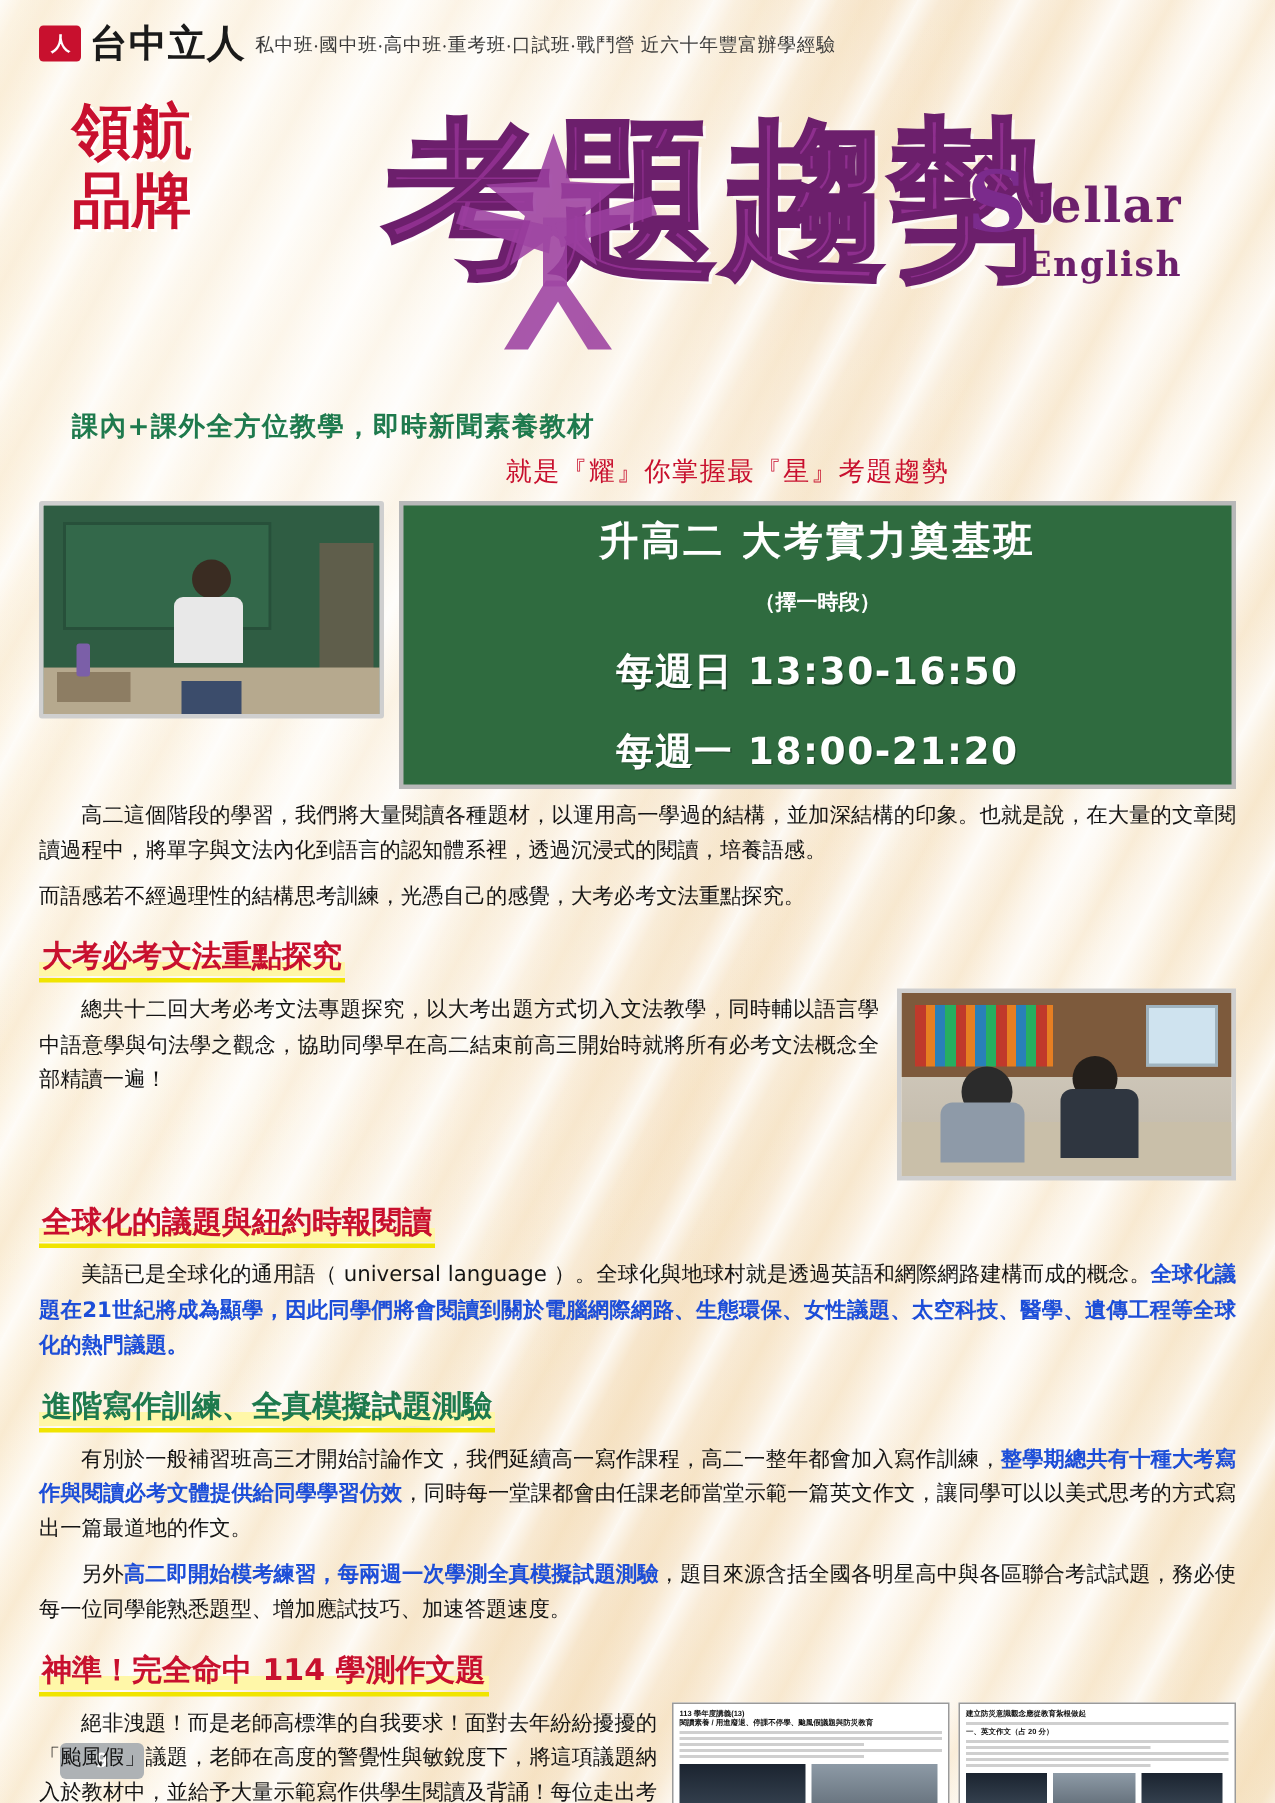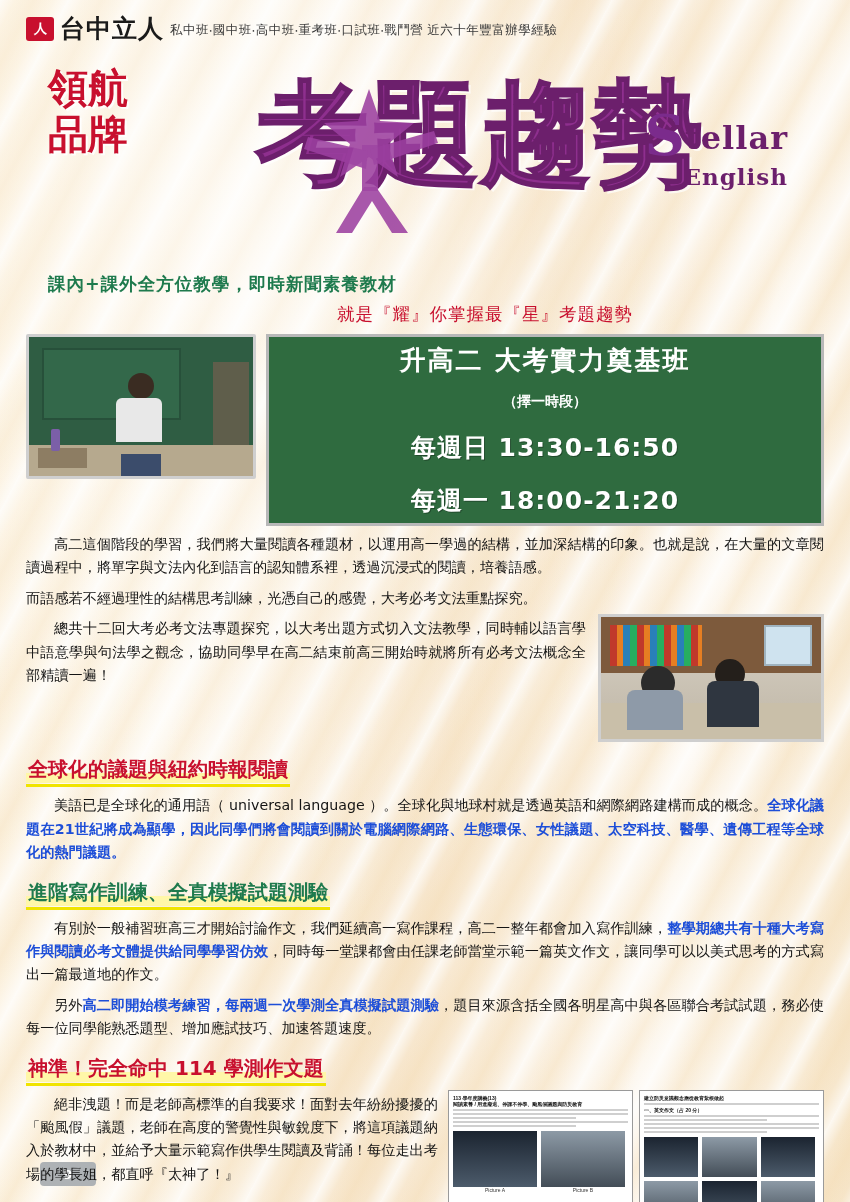--- a/index.html
+++ b/index.html
@@ -258,20 +258,21 @@
         <div class="l2">（擇一時段）</div>
         <div class="l3">每週日 13:30-16:50</div>
         <div class="l4">每週一 18:00-21:20</div>
       </div>
     </div>
 
     <p class="body indent">高二這個階段的學習，我們將大量閱讀各種題材，以運用高一學過的結構，並加深結構的印象。也就是說，在大量的文章閱讀過程中，將單字與文法內化到語言的認知體系裡，透過沉浸式的閱讀，培養語感。</p>
     <p class="body">而語感若不經過理性的結構思考訓練，光憑自己的感覺，大考必考文法重點探究。</p>
 
     
+    <div class="sec-head">大考必考文法重點探究</div>
     <div class="grammar-row">
       <div class="grammar-text">
         <p class="body indent">總共十二回大考必考文法專題探究，以大考出題方式切入文法教學，同時輔以語言學中語意學與句法學之觀念，協助同學早在高二結束前高三開始時就將所有必考文法概念全部精讀一遍！</p>
       </div>
       <div class="photo2">
         <div class="shelf"></div>
           <div class="books"></div>
           <div class="win"></div>
         <div class="tbl"></div>
         <div class="g1"></div>

